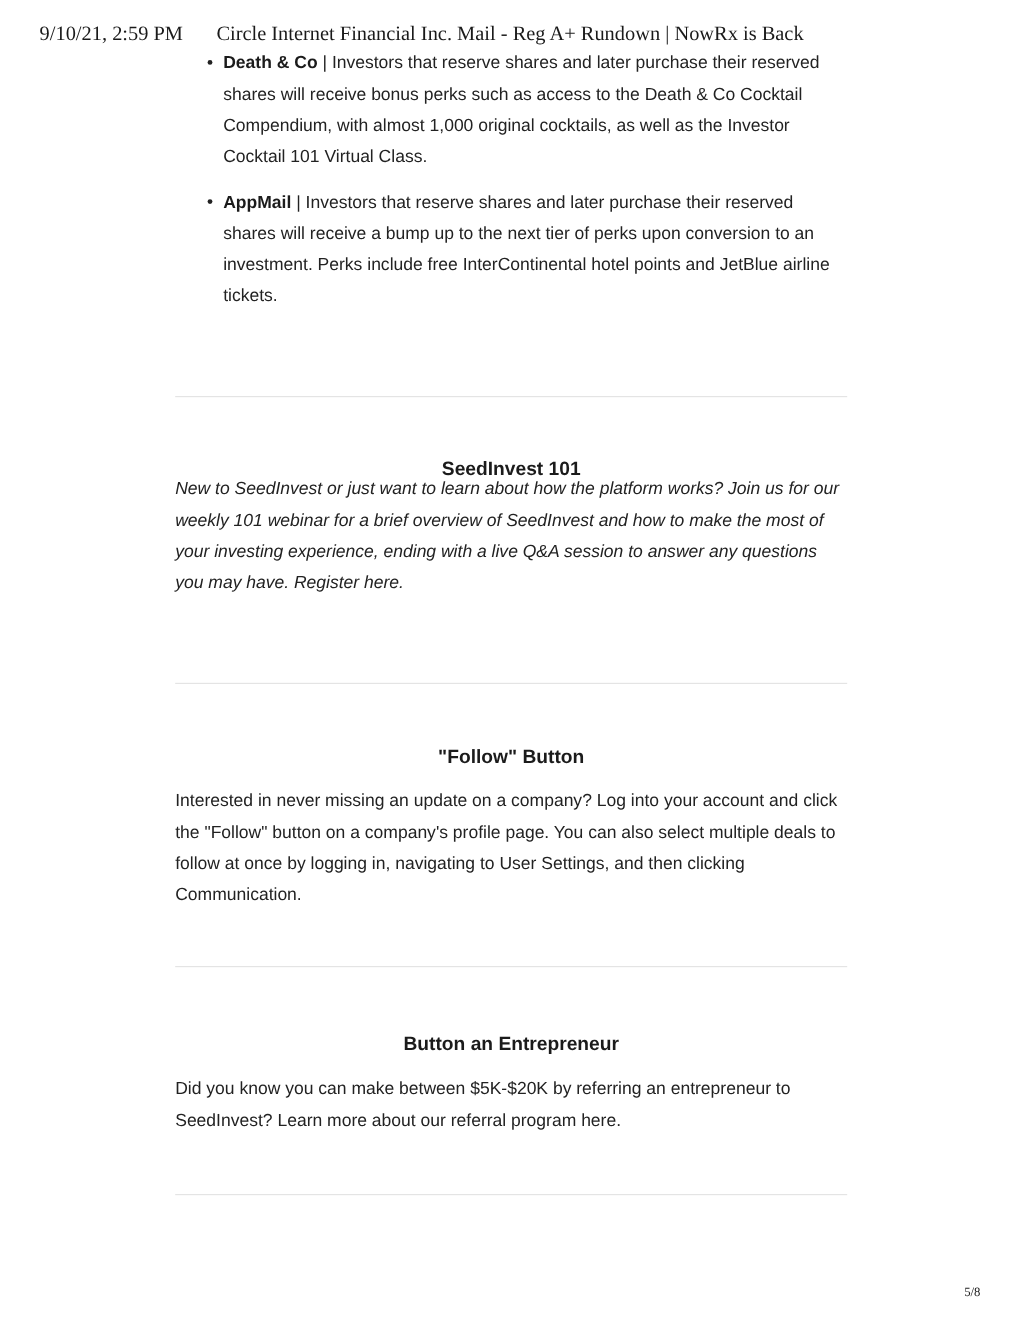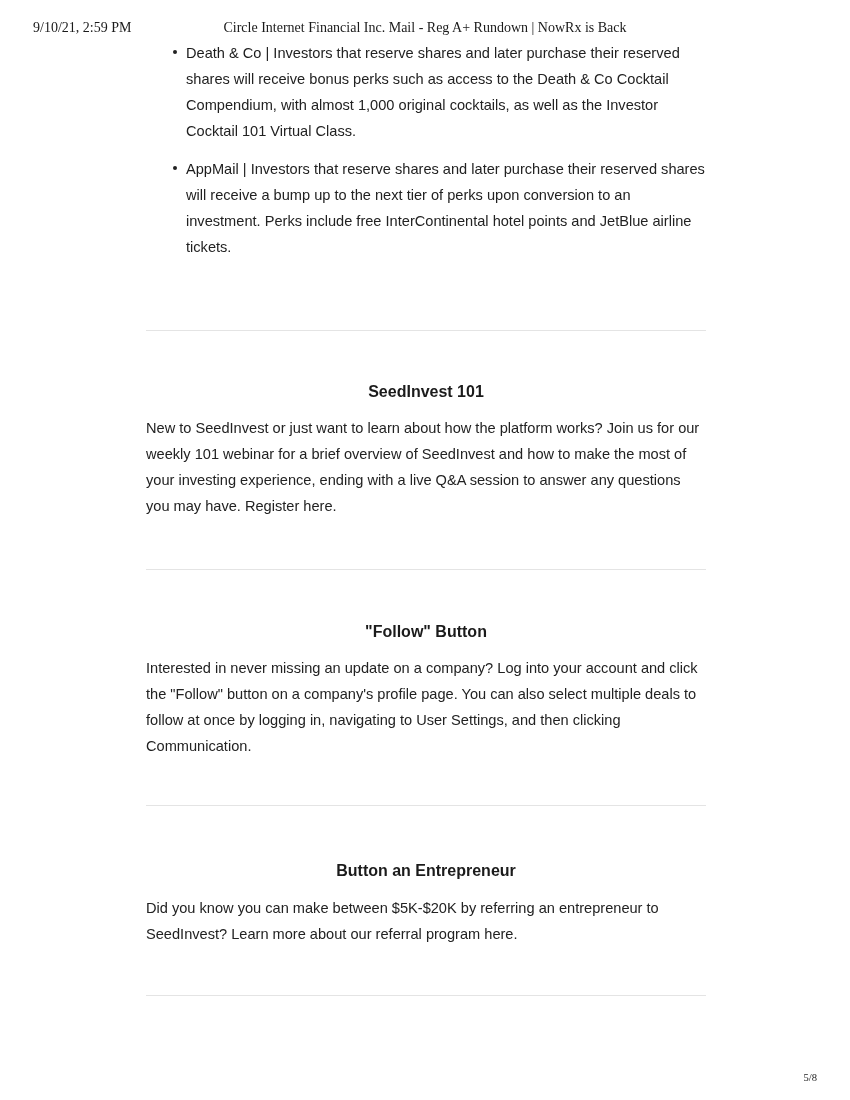--- a/index.html
+++ b/index.html
@@ -17,21 +17,21 @@
   }
 
   
   .print-header {
     position: absolute;
     top: 20px;
     left: 0;
     width: 850px;
     height: 16px;
     font-family: "Liberation Serif", serif;
-    font-size: 14px;
+    font-size: 17px;
     color: #1a1a1a;
     line-height: 16px;
   }
   .print-header .ph-date {
     position: absolute;
     left: 33px;
     top: 0;
     white-space: nowrap;
   }
   .print-header .ph-title {
@@ -60,21 +60,21 @@
   ul.bullet-list li .dot {
     position: absolute;
     left: 27px;
     top: 10px;
     width: 4px;
     height: 4px;
     border-radius: 50%;
     background: #222222;
   }
   .lead {
-    font-weight: normal;
+    font-weight: bold;
     color: #1b1b1b;
     margin-top: 28px;
   }
 
   .divider {
     height: 0;
     border: 0;
     border-top: 1px solid #e4e4e4;
     margin: 0;
     width: 560px;
@@ -144,21 +144,21 @@
   </ul>
 </div>
 
 <div class="blk" style="top:330px;">
   <hr class="divider">
 </div>
 
 <div class="blk" style="top:382px;">
   <div class="section-heading">SeedInvest 101</div>
 </div>
-<div class="blk" style="top:415px;">
+<div class="blk" style="top:395px;font-style:italic;">
   <div class="para">New to SeedInvest or just want to learn about how the platform works? Join us for our weekly 101 webinar for a brief overview of SeedInvest and how to make the most of your investing experience, ending with a live Q&amp;A session to answer any questions you may have. Register here.</div>
 </div>
 
 <div class="blk" style="top:569px;">
   <hr class="divider">
 </div>
 
 <div class="blk" style="top:622px;">
   <div class="section-heading">"Follow" Button</div>
 </div>

